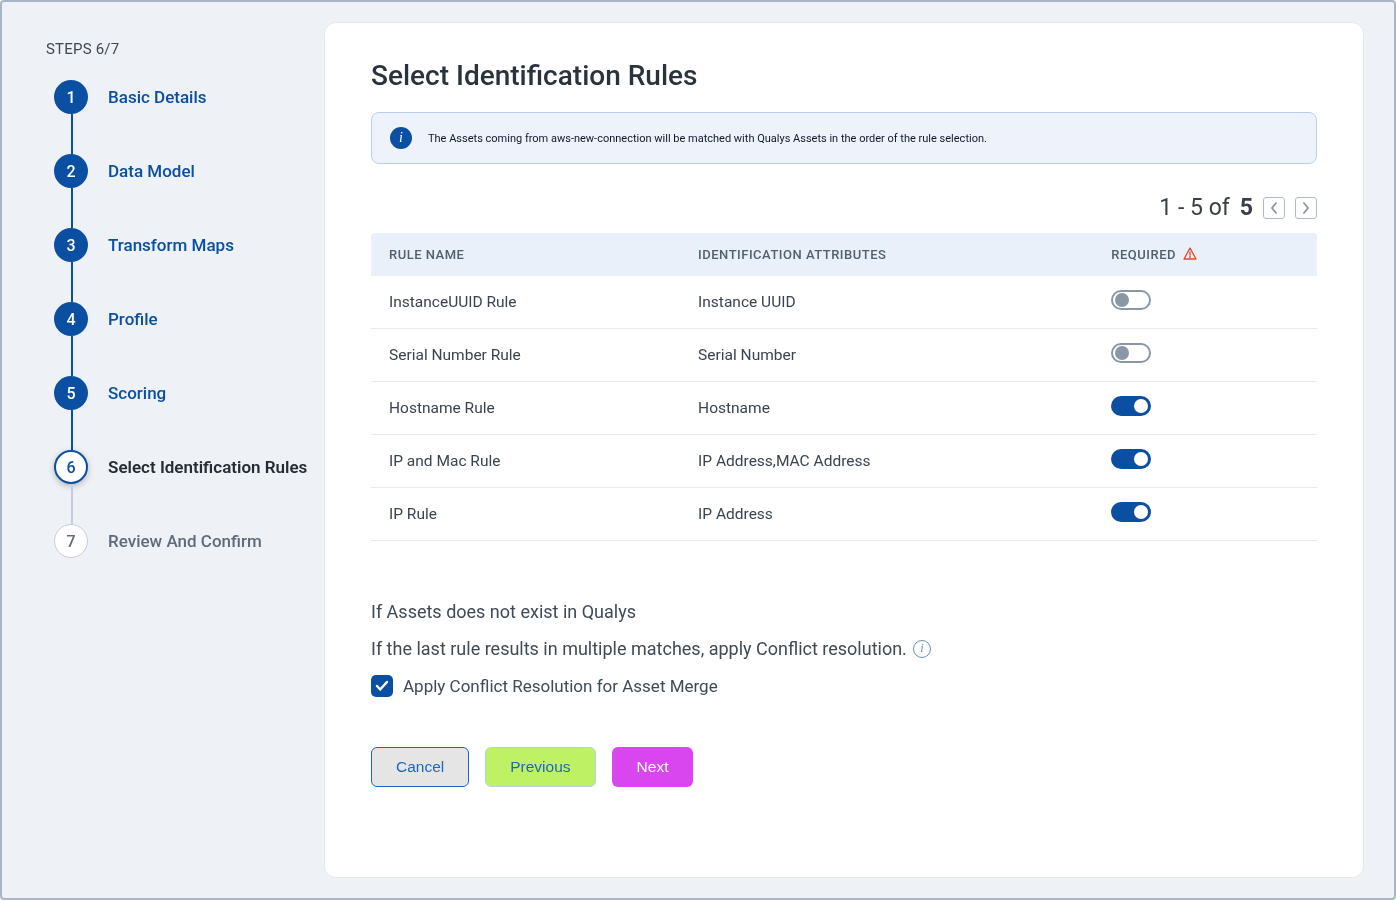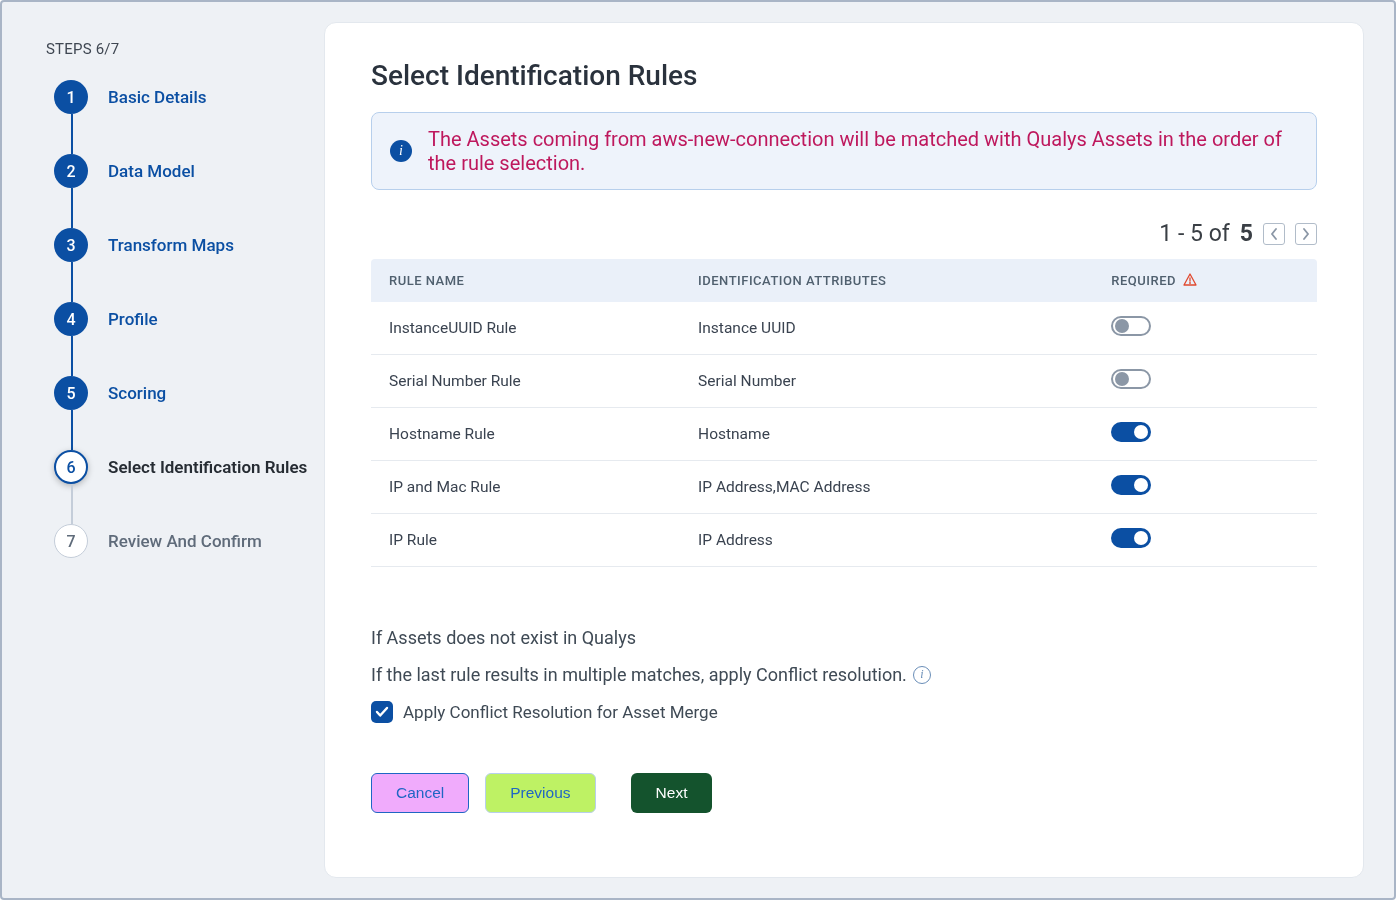--- a/index.html
+++ b/index.html
@@ -109,21 +109,21 @@
     padding: 14px 18px;
     margin-bottom: 30px;
   }
   .info-dot {
     width: 22px; height: 22px; border-radius: 50%;
     background: #0b4fa3; color: #fff;
     display:flex;align-items:center;justify-content:center;
     font-style: italic; font-family: Georgia, serif;
     font-size: 14px; flex-shrink: 0;
   }
-  .info-text { color: #be185d; font-size: 20px; }
+  .info-text { color: #0f172a; font-size: 11px; }
   .pager {
     display: flex; align-items: center; justify-content: flex-end;
     gap: 10px; margin-bottom: 6px; color:#3a3f45; font-size:23px;
   }
   .pager-btn {
     width: 22px; height: 22px; border:1.5px solid #b1bcc9;
     border-radius:3px; display:flex;align-items:center;justify-content:center;
     color:#8b97a6; cursor:pointer; background:#fff;
   }
   
@@ -170,23 +170,23 @@
     width:18px; height:18px; border-radius:50%;
     border:1.5px solid #6a8eb8; color:#6a8eb8; display:inline-flex;
     align-items:center; justify-content:center; font-size:12px;
     font-style:italic; font-family: Georgia, serif;
   }
   .footer-buttons { display:flex; gap:16px; }
   .btn {
     padding: 10px 24px; border-radius:6px; font-size:15.5px;
     cursor:pointer; border:1px solid transparent;
   }
-  .btn-outline { background:#f0abfc; color:#1f66c4; border-color:#1f66c4; }
+  .btn-outline { background:#e5e5e5; color:#1f66c4; border-color:#1f66c4; }
   .btn-ghost   { background:#bef264; color:#1f66c4; border-color:#b7cfec; }
-  .btn-primary { background:#14532d; color:#fff;margin-left:19px; }
+  .btn-primary { background:#d946ef; color:#fff; }
 </style>
 <style>.step.grey-conn::before{background:#c4cdd9!important;} .step[data-variant="current"]::before{background:#c4cdd9!important;}</style></head>
 <body>
 
 <div class="app">
 
   <aside class="sidebar">
     <div class="steps-heading">STEPS 6/7</div>
     <ul class="steps" id="steps-list">
         <li class="step" data-variant="done">

